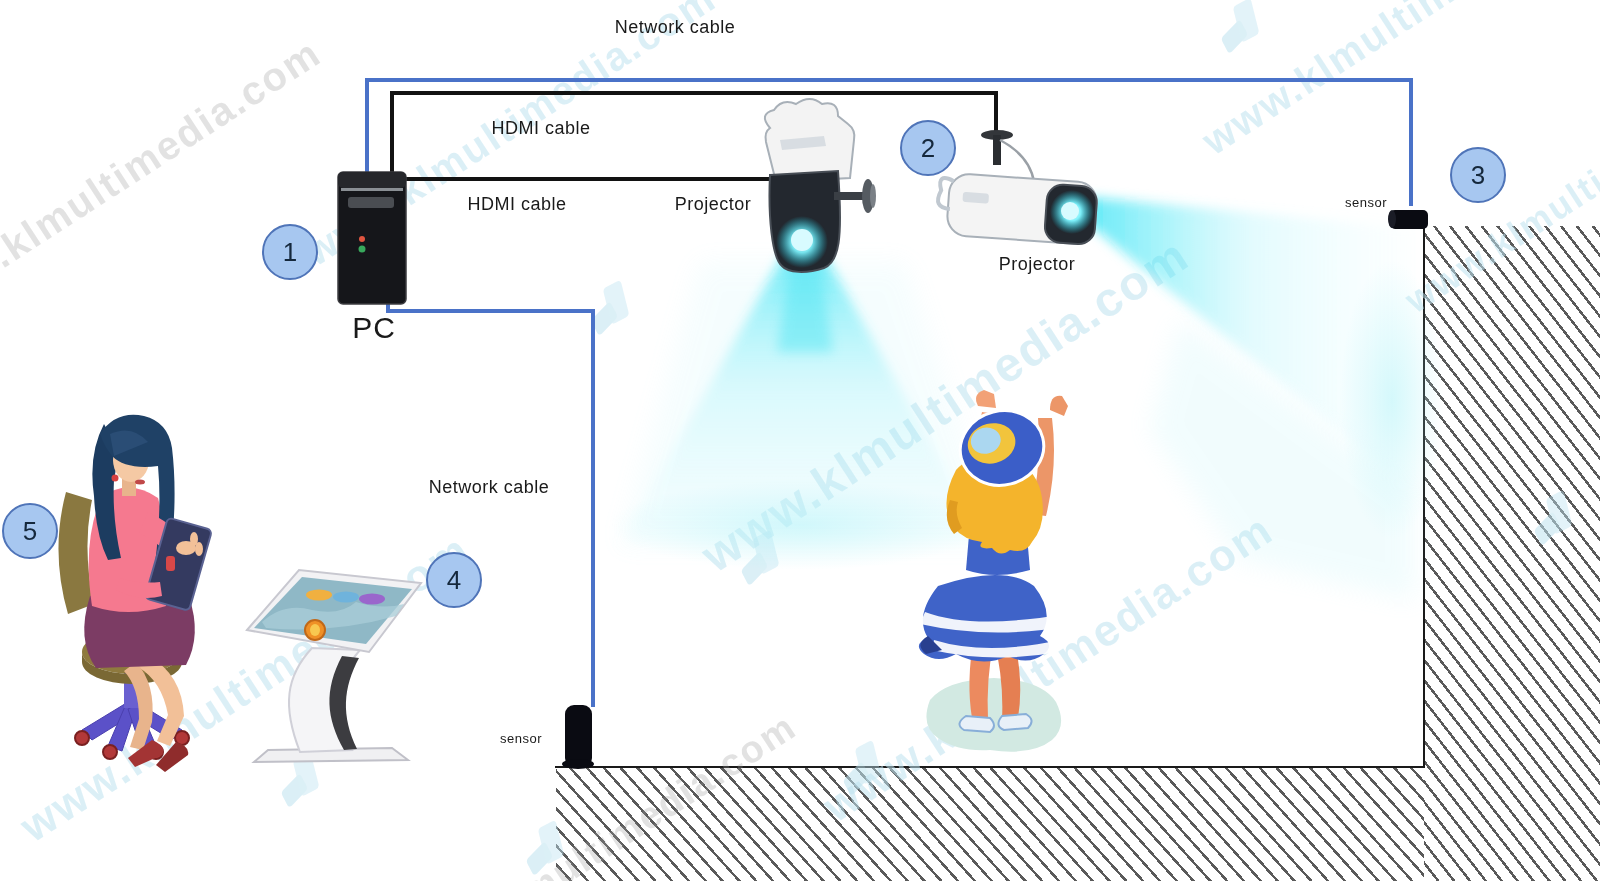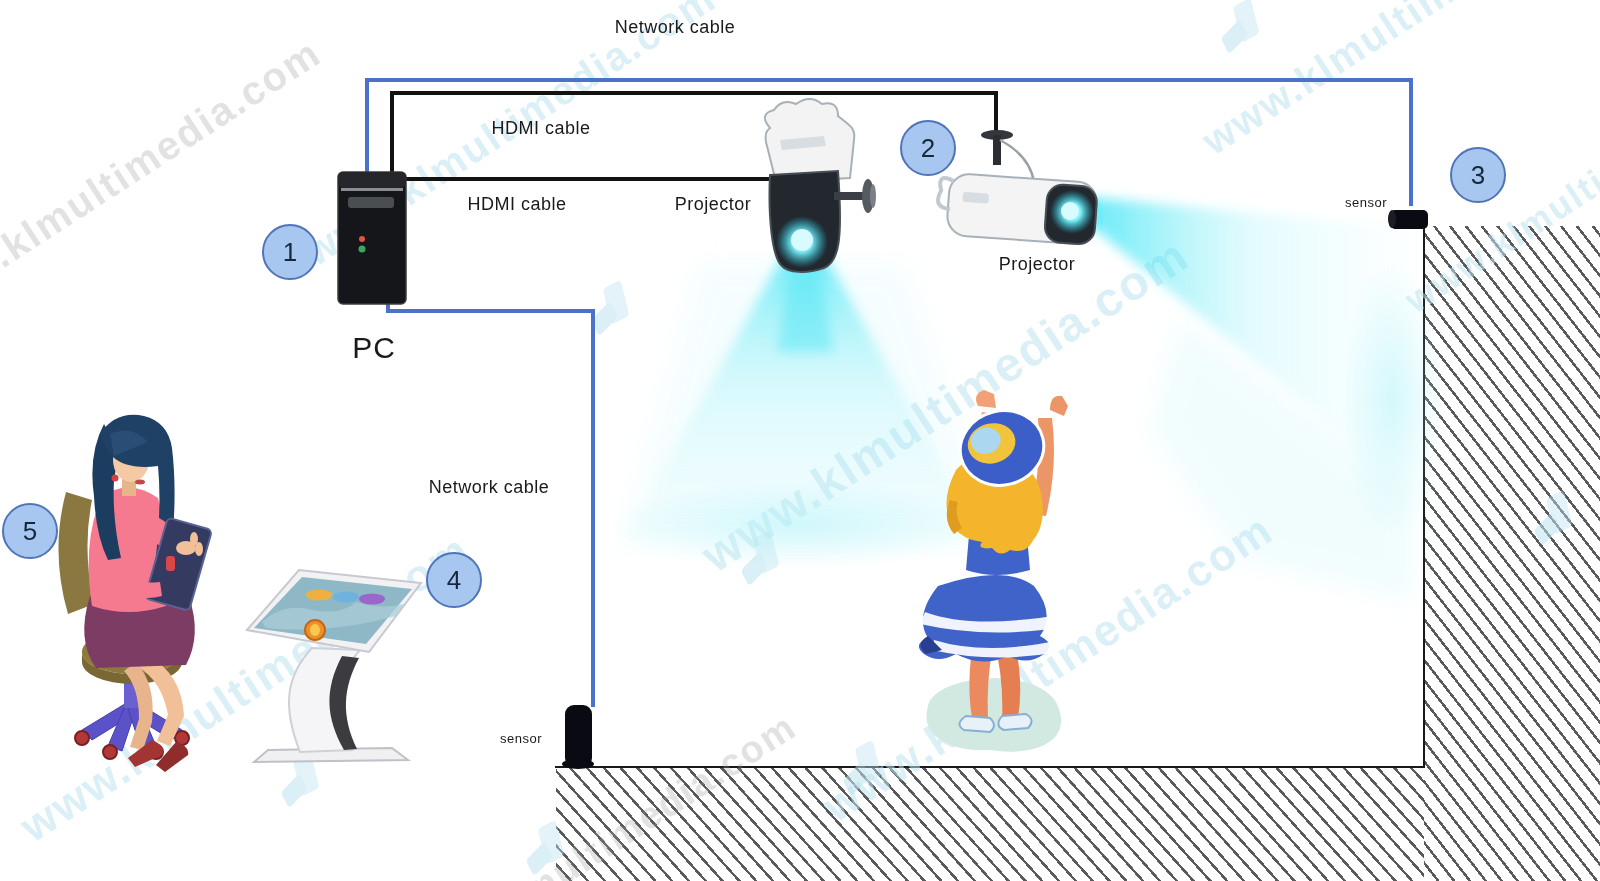--- a/index.html
+++ b/index.html
@@ -254,21 +254,21 @@
       <circle cx="315" cy="630" r="10" fill="#ef9026" stroke="#c06818" stroke-width="2"></circle>
       <ellipse cx="315" cy="630" rx="5" ry="6" fill="#f8c850"></ellipse>
     </g>
   </svg>
 
   <div class="lbl" style="left:675px;top:27px;">Network cable</div>
   <div class="lbl" style="left:541px;top:128px;">HDMI cable</div>
   <div class="lbl" style="left:517px;top:204px;">HDMI cable</div>
   <div class="lbl" style="left:713px;top:204px;">Projector</div>
   <div class="lbl" style="left:1037px;top:264px;">Projector</div>
-  <div class="lbl big" style="left:374px;top:348px;">PC</div>
+  <div class="lbl big" style="left:374px;top:328px;">PC</div>
   <div class="lbl small" style="left:1366px;top:202px;">sensor</div>
   <div class="lbl small" style="left:521px;top:738px;">sensor</div>
   <div class="lbl" style="left:489px;top:487px;">Network cable</div>
 
   <div class="badge" style="left:290px;top:252px;">1</div>
   <div class="badge" style="left:928px;top:148px;">2</div>
   <div class="badge" style="left:1478px;top:175px;">3</div>
   <div class="badge" style="left:454px;top:580px;">4</div>
   <div class="badge" style="left:30px;top:531px;">5</div>
 

